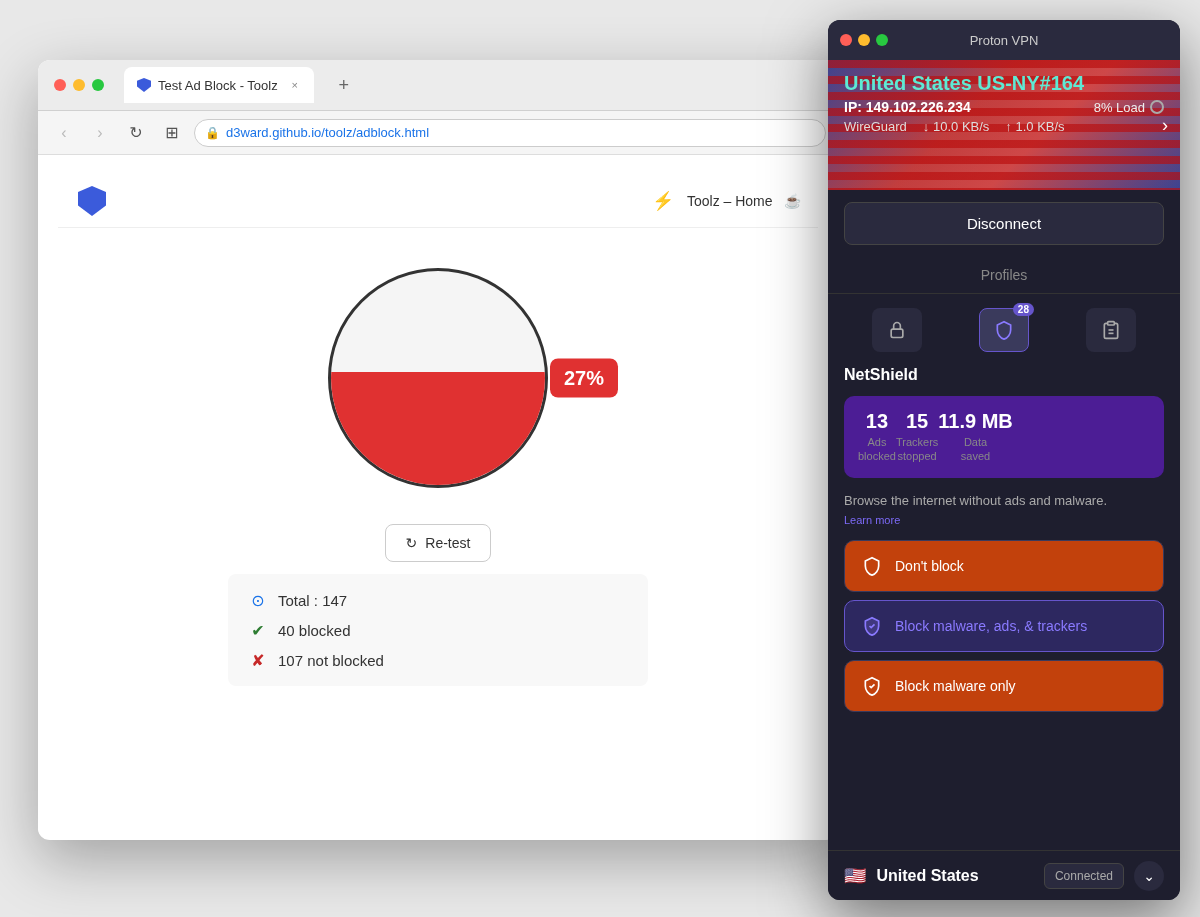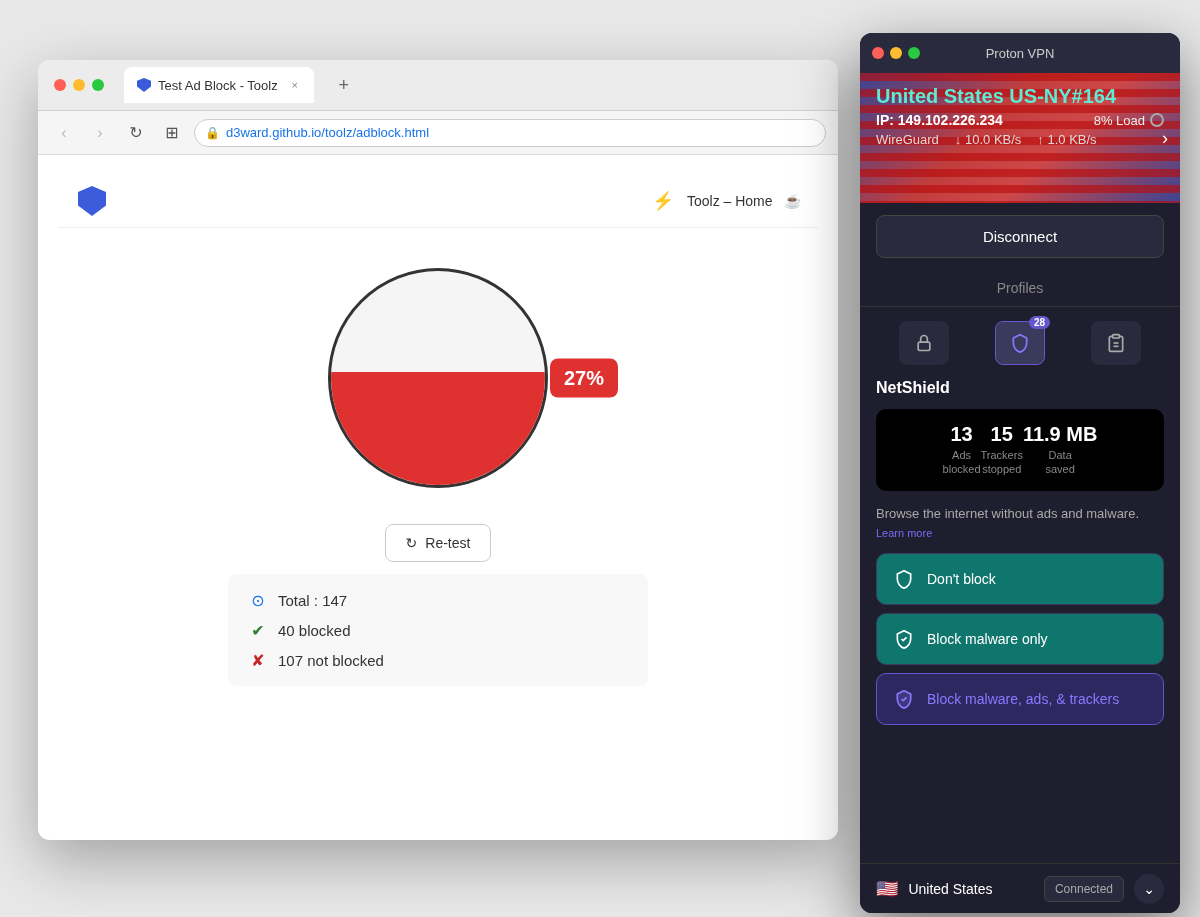--- a/index.html
+++ b/index.html
@@ -284,29 +284,28 @@
       align-items: center;
       justify-content: center;
       font-size: 16px;
     }
 
     
     .vpn-panel {
       position: absolute;
       top: 20px;
       right: 20px;
-      width: 320px;
+      width: 352px;
       height: 880px;
       background: #1e1e2e;
       border-radius: 12px;
       box-shadow: 0 20px 60px rgba(0,0,0,0.5);
       overflow: hidden;
       display: flex;
       flex-direction: column;
-      margin-top: 13px;
     }
 
     .vpn-titlebar {
       background: #2a2a3e;
       height: 40px;
       display: flex;
       align-items: center;
       justify-content: center;
       position: relative;
       flex-shrink: 0;
@@ -515,25 +514,25 @@
     }
 
     .netshield-title {
       color: #fff;
       font-size: 16px;
       font-weight: 600;
       margin-bottom: 12px;
     }
 
     .netshield-stats {
-      background: #000000;
+      background: #4c1d95;
       border-radius: 10px;
       padding: 14px;
       display: flex;
-      justify-content: center;
+      justify-content: flex-start;
       margin-bottom: 14px;
     }
 
     .ns-stat {
       text-align: center;
       display: flex;
       flex-direction: column;
       align-items: center;
     }
 
@@ -559,21 +558,21 @@
     }
 
     .netshield-learn {
       color: #7c6af7;
       font-size: 11px;
       cursor: pointer;
       margin-bottom: 14px;
     }
 
     .ns-option {
-      background: #0f766e;
+      background: #c2410c;
       border: 1px solid #3a3a5c;
       border-radius: 10px;
       padding: 14px 16px;
       display: flex;
       align-items: center;
       gap: 12px;
       margin-bottom: 8px;
       cursor: pointer;
     }
 
@@ -620,22 +619,22 @@
       align-items: center;
       padding: 0 16px;
       gap: 10px;
       flex-shrink: 0;
     }
 
     .flag-emoji { font-size: 18px; }
 
     .bottom-country {
       color: #fff;
-      font-size: 14px;
-      font-weight: 400;
+      font-size: 16px;
+      font-weight: 700;
       flex: 1;
     }
 
     .connected-badge {
       background: #2a2a3e;
       border: 1px solid #444;
       border-radius: 6px;
       color: #aaa;
       font-size: 12px;
       padding: 5px 10px;
@@ -822,40 +821,40 @@
 
     <div class="ns-option">
       <div class="ns-option-icon">
         <svg width="20" height="20" viewBox="0 0 24 24" fill="none" stroke="#fff" stroke-width="2">
           <path d="M12 2L4 6v6c0 5 3.5 9.74 8 11 4.5-1.26 8-6 8-11V6L12 2z"></path>
         </svg>
       </div>
       <span class="ns-option-label">Don't block</span>
     </div>
 
+    <div class="ns-option selected">
+      <div class="ns-option-icon">
+        <svg width="20" height="20" viewBox="0 0 24 24" fill="none" stroke="#8a7aff" stroke-width="2">
+          <path d="M12 2L4 6v6c0 5 3.5 9.74 8 11 4.5-1.26 8-6 8-11V6L12 2z" fill="rgba(138,122,255,0.2)"></path>
+          <path d="M9 12l2 2 4-4" stroke="#8a7aff" stroke-width="2"></path>
+        </svg>
+      </div>
+      <span class="ns-option-label">Block malware, ads, &amp; trackers</span>
+    </div>
+
     <div class="ns-option">
       <div class="ns-option-icon">
         <svg width="20" height="20" viewBox="0 0 24 24" fill="none" stroke="#fff" stroke-width="2">
           <path d="M12 2L4 6v6c0 5 3.5 9.74 8 11 4.5-1.26 8-6 8-11V6L12 2z"></path>
           <path d="M9 12l2 2 4-4" stroke="#fff" stroke-width="2"></path>
         </svg>
       </div>
       <span class="ns-option-label">Block malware only</span>
     </div>
 
-    <div class="ns-option selected">
-      <div class="ns-option-icon">
-        <svg width="20" height="20" viewBox="0 0 24 24" fill="none" stroke="#8a7aff" stroke-width="2">
-          <path d="M12 2L4 6v6c0 5 3.5 9.74 8 11 4.5-1.26 8-6 8-11V6L12 2z" fill="rgba(138,122,255,0.2)"></path>
-          <path d="M9 12l2 2 4-4" stroke="#8a7aff" stroke-width="2"></path>
-        </svg>
-      </div>
-      <span class="ns-option-label">Block malware, ads, &amp; trackers</span>
-    </div>
-
   </div>
 
   <div class="vpn-bottom-bar">
     <span class="flag-emoji">🇺🇸</span>
     <span class="bottom-country">United States</span>
     <div class="connected-badge">Connected</div>
     <div class="bottom-chevron">⌄</div>
   </div>
 </div>
 

